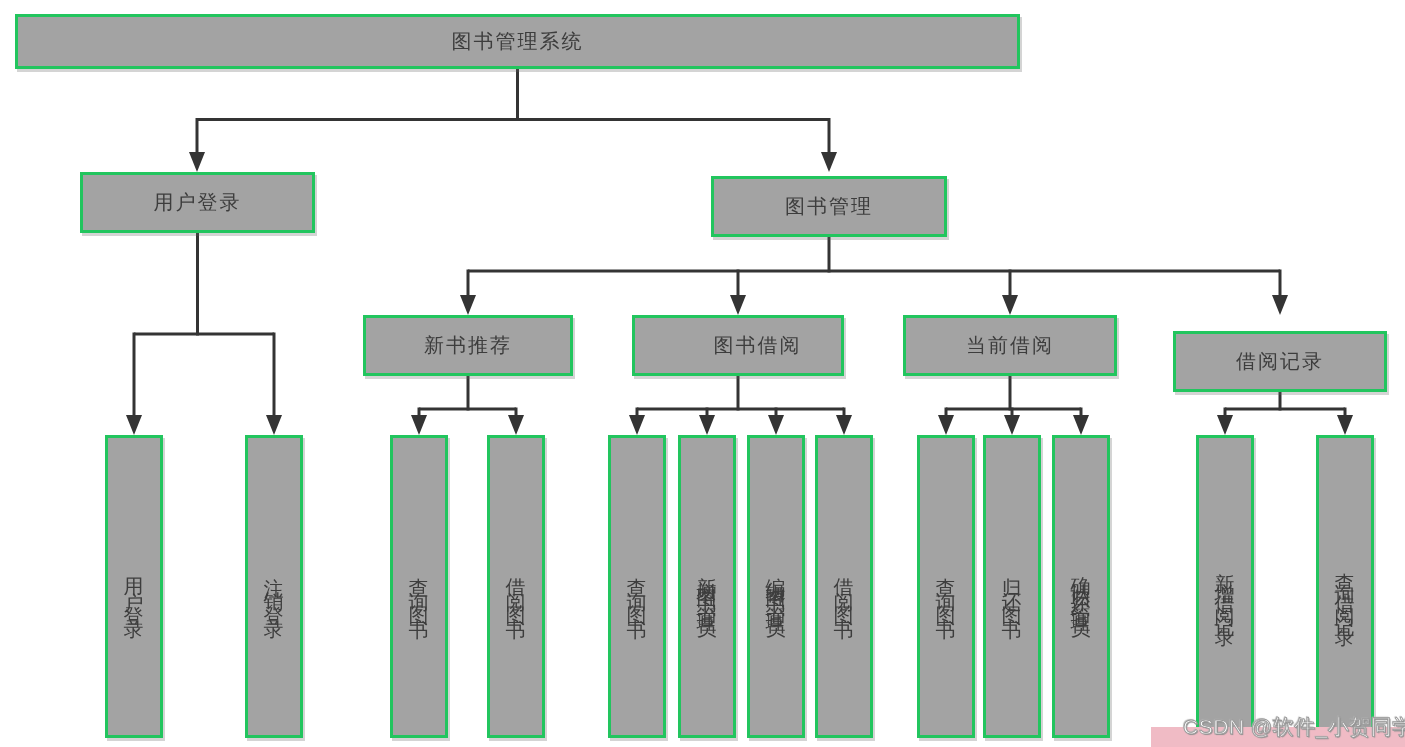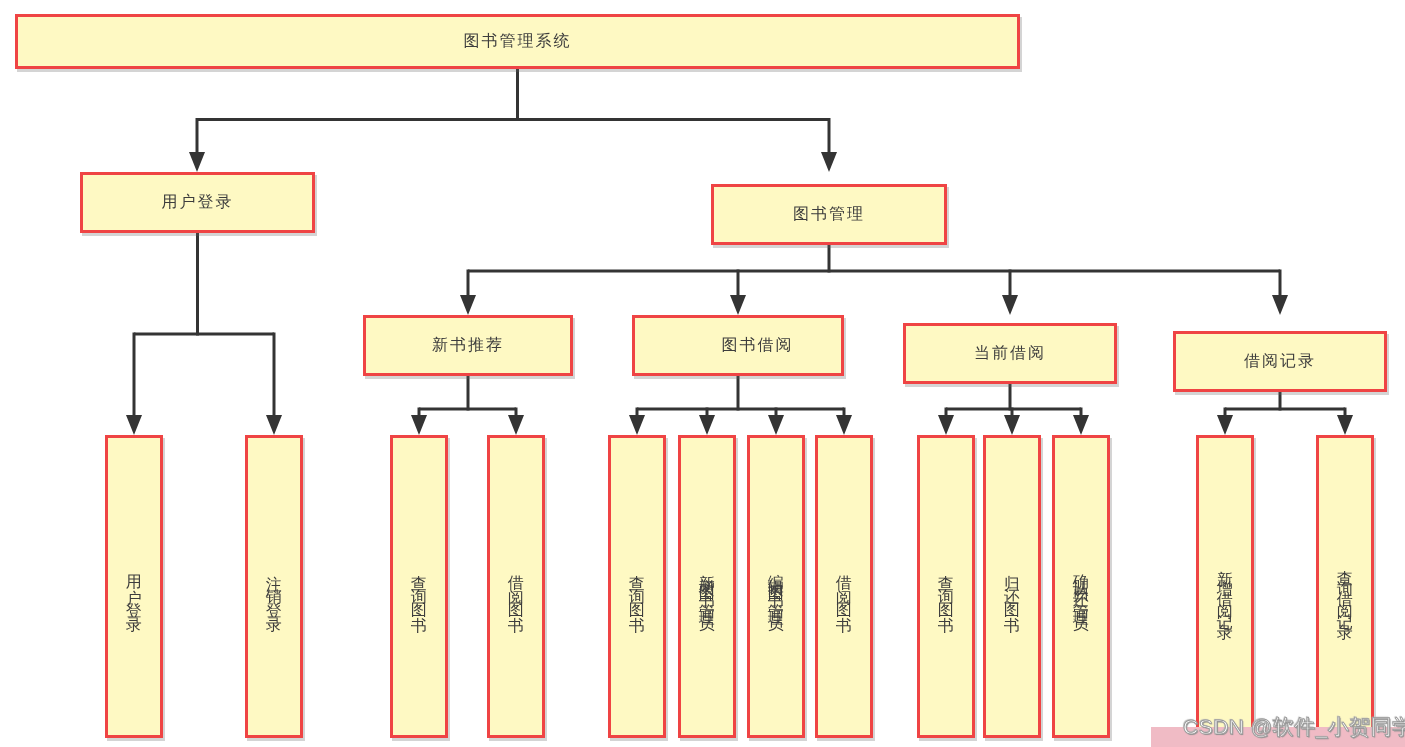--- a/index.html
+++ b/index.html
@@ -3,23 +3,23 @@
 <meta charset="utf-8">
 <style>
   * { margin:0; padding:0; box-sizing:border-box; }
   html, body { background:#ffffff; }
   .canvas {
     position:relative; width:1405px; height:747px; background:#ffffff;
     overflow:hidden; font-family:"Liberation Sans", sans-serif; color:#3d3d3d;
   }
   .connectors { position:absolute; left:0; top:0; width:1405px; height:747px; }
   .node {
-    position:absolute; background:#fef9c3; border:3px solid #ef4444;
+    position:absolute; background:#a3a3a3; border:3px solid #22c55e;
     display:flex; align-items:center; justify-content:center;
-    font-size:16px; color:#3d3d3d; letter-spacing:2px;
+    font-size:20px; color:#3d3d3d; letter-spacing:2px;
     box-shadow:2px 3px 0 rgba(100,100,100,0.28);
     z-index:2;
   }
   .leaf {
     writing-mode:vertical-rl; text-orientation:mixed;
     letter-spacing:14px; line-height:1.1; padding-top:6px;
   }
   .leaf.mid  { letter-spacing:11px; }
   .leaf.long { letter-spacing:6px; padding-top:2px; }
   .wm-band {
@@ -103,25 +103,25 @@
       <polygon points="1004,415 1020,415 1012,435"></polygon>
       <polygon points="1073,415 1089,415 1081,435"></polygon>
       <polygon points="1217,415 1233,415 1225,435"></polygon>
       <polygon points="1337,415 1353,415 1345,435"></polygon>
     </g>
   </svg>
 
   <div class="node" style="left:15px; top:14px; width:1005px; height:55px;">图书管理系统</div>
 
   <div class="node" style="left:80px; top:172px; width:235px; height:61px;">用户登录</div>
-  <div class="node" style="left:711px; top:184px; width:236px; height:61px;">图书管理</div>
+  <div class="node" style="left:711px; top:176px; width:236px; height:61px;">图书管理</div>
 
   <div class="node" style="left:363px; top:315px; width:210px; height:61px;">新书推荐</div>
   <div class="node" style="left:632px; top:315px; width:212px; height:61px;padding-left:39px;">图书借阅</div>
-  <div class="node" style="left:903px; top:315px; width:214px; height:61px;margin-top:8px;">当前借阅</div>
+  <div class="node" style="left:903px; top:315px; width:214px; height:61px;">当前借阅</div>
   <div class="node" style="left:1173px; top:315px; width:214px; height:61px;margin-top:16px;">借阅记录</div>
 
   <div class="node leaf" style="left:105px; top:435px; width:58px; height:303px;">用户登录</div>
   <div class="node leaf" style="left:245px; top:435px; width:58px; height:303px;">注销登录</div>
 
   <div class="node leaf" style="left:390px; top:435px; width:58px; height:303px;">查询图书</div>
   <div class="node leaf" style="left:487px; top:435px; width:58px; height:303px;">借阅图书</div>
 
   <div class="node leaf" style="left:608px; top:435px; width:58px; height:303px;">查询图书</div>
   <div class="node leaf long" style="left:678px; top:435px; width:58px; height:303px;">新增图书（管理员）</div>

